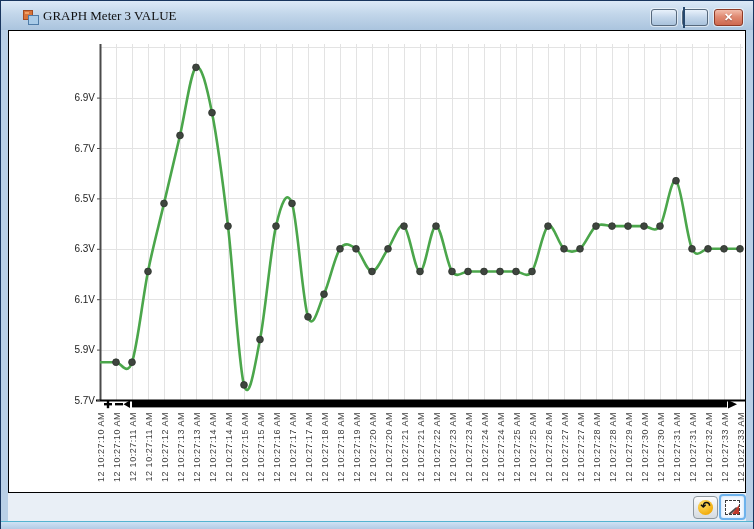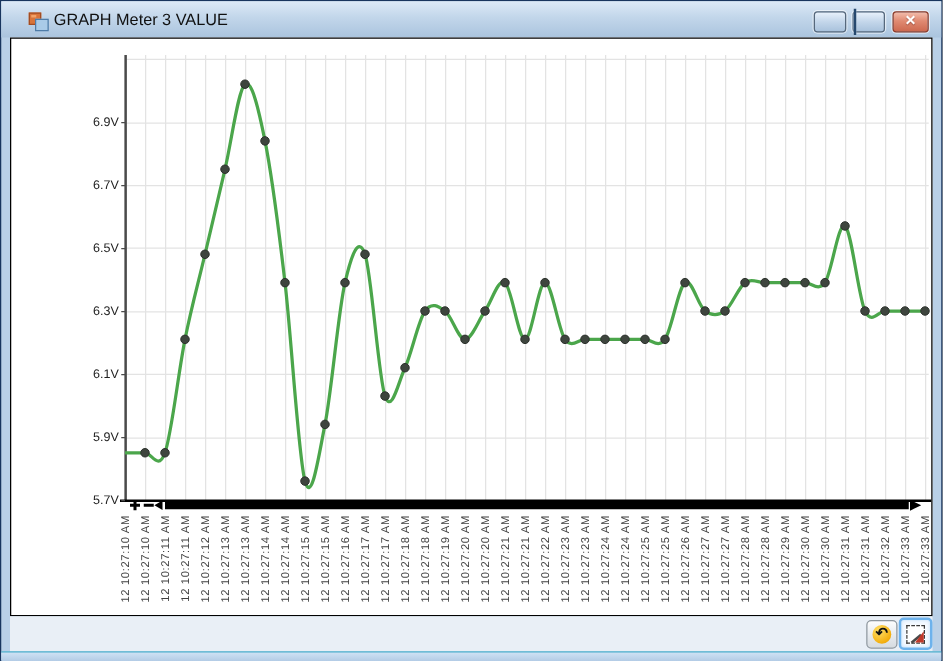--- a/index.html
+++ b/index.html
@@ -5,21 +5,21 @@
   html,body{margin:0;padding:0;background:#555;font-family:"Liberation Sans",sans-serif;}
   #window{position:relative;width:754px;height:529px;background:#b9d0e7;
     box-shadow:inset 0 0 0 1px #18355e;overflow:hidden;}
   
   #titlebar{position:absolute;left:1px;top:1px;right:1px;height:29px;
     background:linear-gradient(#dcE9f7,#c2d6ea 45%,#aac4de);}
   #app-icon{position:absolute;left:22px;top:8px;width:16px;height:16px;}
   #app-icon .w1{position:absolute;left:0;top:1px;width:8px;height:8px;background:#d8743a;border:1px solid #a34c22;}
   #app-icon .w1:before{content:"";position:absolute;left:1px;top:1px;width:4px;height:2px;background:#f2a267;}
   #app-icon .w2{position:absolute;left:5px;top:6px;width:9px;height:8px;background:#a9cbe8;border:1px solid #4f7ca8;}
-  #window-title{position:absolute;left:42px;top:7px;font-size:13px;color:#101010;white-space:nowrap;}
+  #window-title{position:absolute;left:42px;top:7px;font-size:13px;color:#101010;white-space:nowrap;font-family:Liberation Serif, serif;}
   .cap-btn{position:absolute;top:8px;height:17px;border-radius:3px;box-sizing:border-box;
     border:1px solid #56687c;box-shadow:0 0 0 1px rgba(255,255,255,.55);}
   #btn-min{left:650px;width:26px;background:linear-gradient(#e8f1fb,#c3d6ea 50%,#a9c2dc);}
   #btn-max{left:681px;width:26px;background:linear-gradient(#e8f1fb,#c3d6ea 50%,#a9c2dc);}
   #btn-close{left:713px;width:29px;background:linear-gradient(#f2bcab,#e08a72 45%,#cd6950);border-color:#8f3a26;}
   #btn-min .glyph{width:10px;height:3px;background:#26486e;margin:8px auto 0;}
   #btn-max .glyph{width:9px;height:8px;box-sizing:border-box;border:1px solid #26486e;border-top:3px solid #26486e;margin:3px auto 0;background:#dfeaf5;}
   #btn-close .glyph{color:#fff;font-size:11px;font-weight:bold;text-align:center;line-height:15px;text-shadow:0 1px 1px rgba(60,0,0,.4);}
   
   #chart-control{position:absolute;left:8px;top:30px;width:738px;height:463px;

